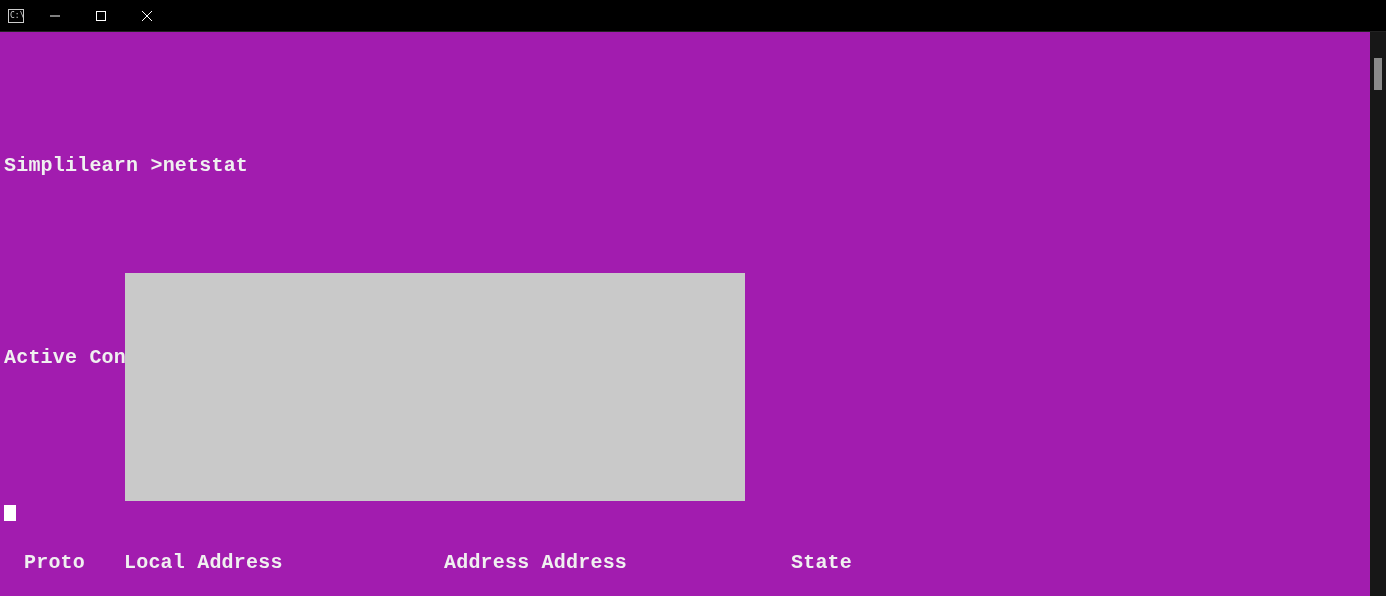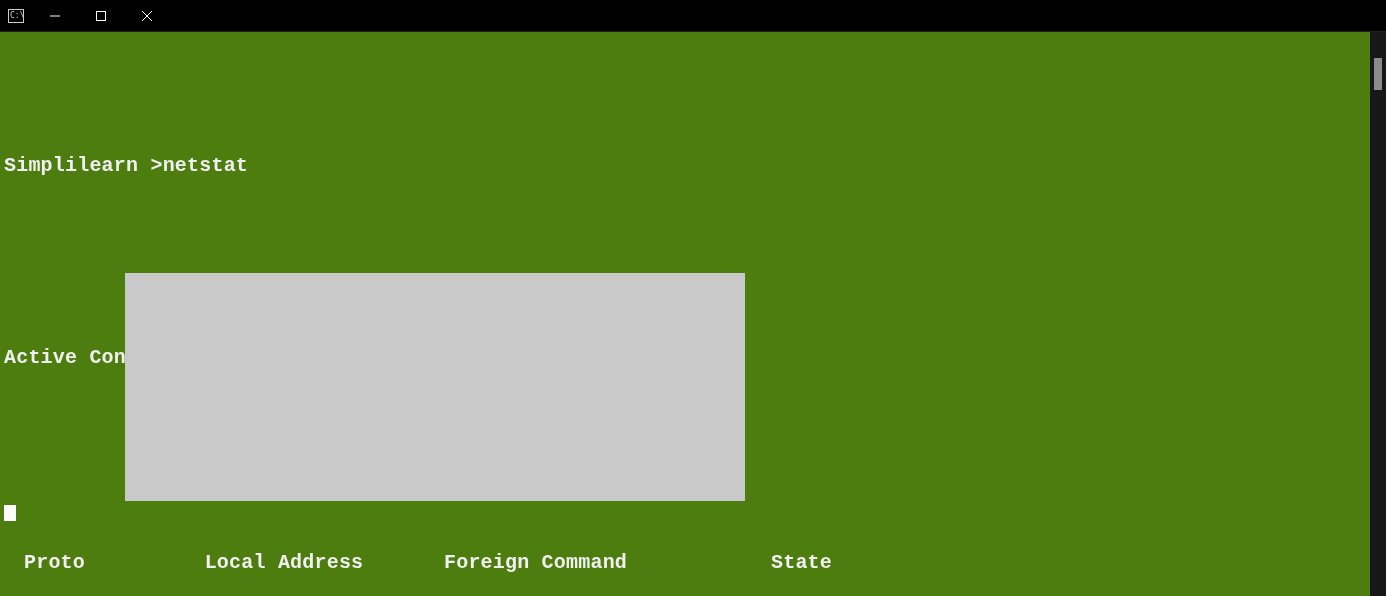--- a/index.html
+++ b/index.html
@@ -5,32 +5,32 @@
     * { margin:0; padding:0; box-sizing:border-box; }
     html, body { width:1386px; height:596px; background:#000; font-family:Consolas,"Courier New",monospace; color:#fff; overflow:hidden; }
     .window { width:1386px; height:596px; position:relative; background:#000; }
     .titlebar { height:32px; background:#000; display:flex; align-items:center; border-bottom:1px solid #222; }
     .titlebar-icon { width:16px; height:16px; margin:0 8px; display:flex; align-items:center; justify-content:center; }
     .titlebar-icon svg { width:16px; height:16px; }
     .titlebar-text { font-size:12px; font-family:"Segoe UI",sans-serif; color:#fff; flex:1; }
     .win-controls { display:flex; height:30px; }
     .win-btn { width:46px; height:30px; display:flex; align-items:center; justify-content:center; color:#fff; }
     .win-btn svg { stroke:#fff; stroke-width:1; fill:none; }
-    .terminal-body { position:absolute; top:32px; left:0; right:0; bottom:0; background:#4d7c0f; padding:0; font-size:20px; line-height:32px; font-weight:bold; color:#f0f0f0; letter-spacing:0.2px; }
+    .terminal-body { position:absolute; top:32px; left:0; right:0; bottom:0; background:#a21caf; padding:0; font-size:20px; line-height:32px; font-weight:bold; color:#f0f0f0; letter-spacing:0.2px; }
     .scrollbar-track { position:absolute; top:32px; right:0; width:16px; height:564px; background:#171717; }
     .scrollbar-thumb { position:absolute; top:26px; width:8px; left:4px; height:32px; background:#8a8a8a; border-radius:0; }
     .content { position:relative; padding-left:4px; padding-top:54px; white-space:pre; font-family:Consolas,"Courier New",monospace; }
     .line { height:32px; }
     .prompt { font-weight:bold; }
     .mask { position:absolute; left:125px; top:241px; width:620px; height:228px; background:#c9c9c9; }
     .cursor { position:absolute; left:4px; top:473px; width:12px; height:16px; background:#fff; }
     .col-proto { display:inline-block; width:100px;margin-top:13px; }
-    .col-local { display:inline-block; width:320px;text-align:center; }
+    .col-local { display:inline-block; width:320px; }
     .col-foreign { display:inline-block; width:327px; }
-    .col-state { display:inline-block; }
+    .col-state { display:inline-block;margin-left:20px; }
     .indent { padding-left:20px; }
   </style>
 </head>
 <body>
 
 <div class="window">
   <div class="titlebar">
     <div class="titlebar-icon">
       <svg viewBox="0 0 16 16">
           <rect x="0.5" y="1.5" width="15" height="13" fill="#000" stroke="#ccc"></rect>
@@ -56,21 +56,21 @@
       </div>
     </div>
   </div>
 
   <div class="terminal-body">
     <div class="content">
       <div class="line prompt">Simplilearn &gt;netstat</div>
       <div class="line"></div>
       <div class="line">Active Connections</div>
       <div class="line"></div>
-      <div class="line indent"><span class="col-proto">Proto</span><span class="col-local">Local Address</span><span class="col-foreign">Foreign Command</span><span class="col-state">State</span></div>
+      <div class="line indent"><span class="col-proto">Proto</span><span class="col-local">Local Address</span><span class="col-foreign">Address Address</span><span class="col-state">State</span></div>
       
       
       
       
       
       
       
     </div>
     <div class="mask"></div>
     <div class="cursor"></div>

